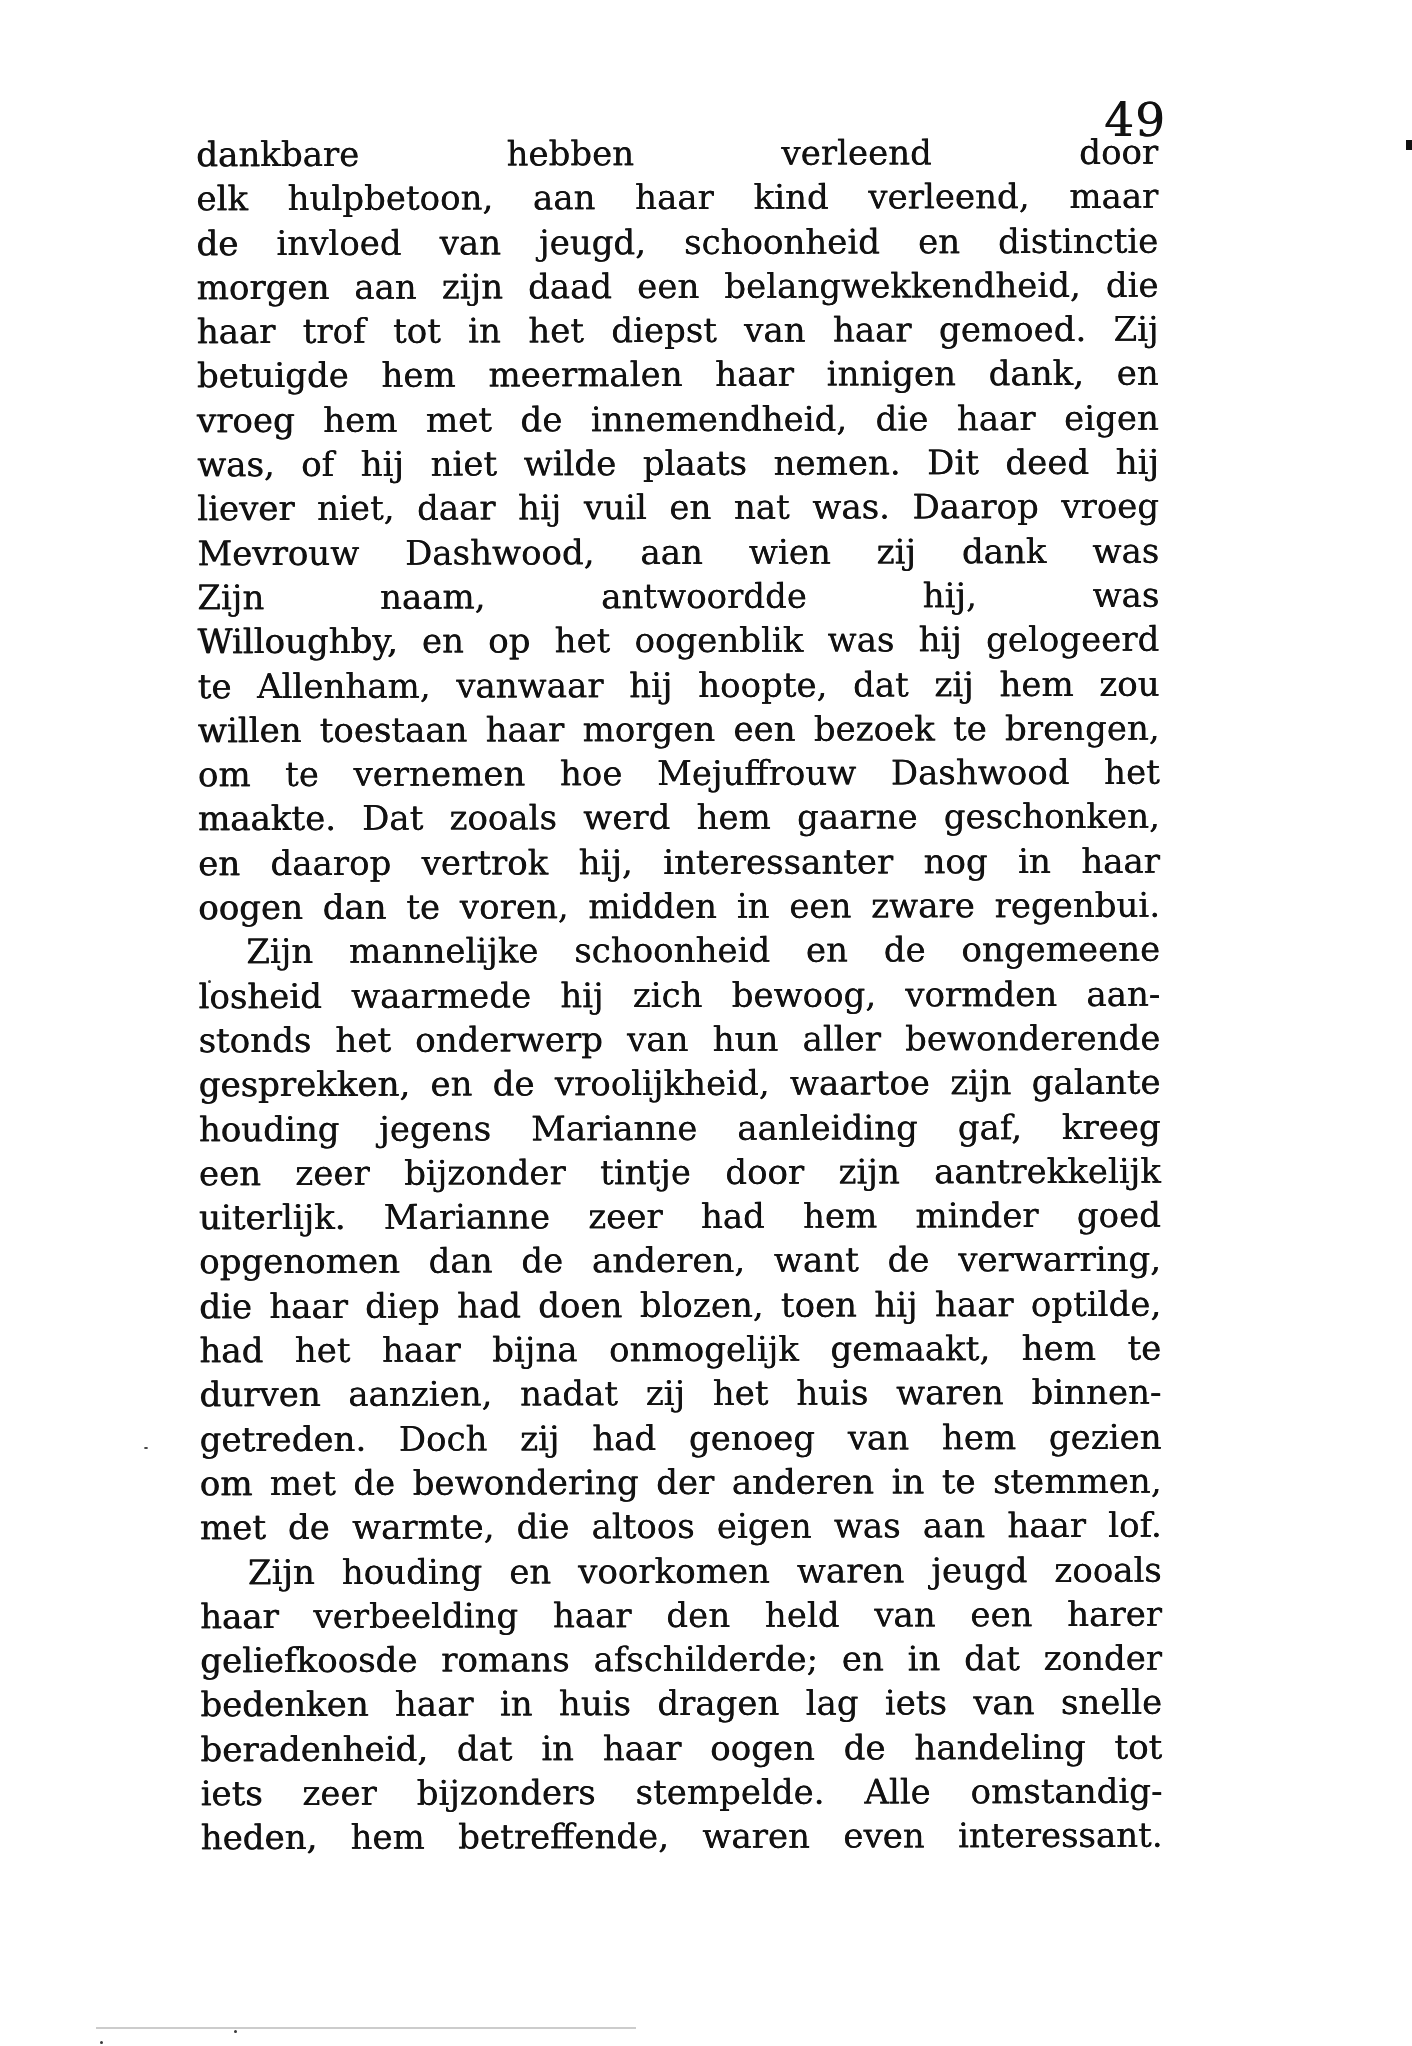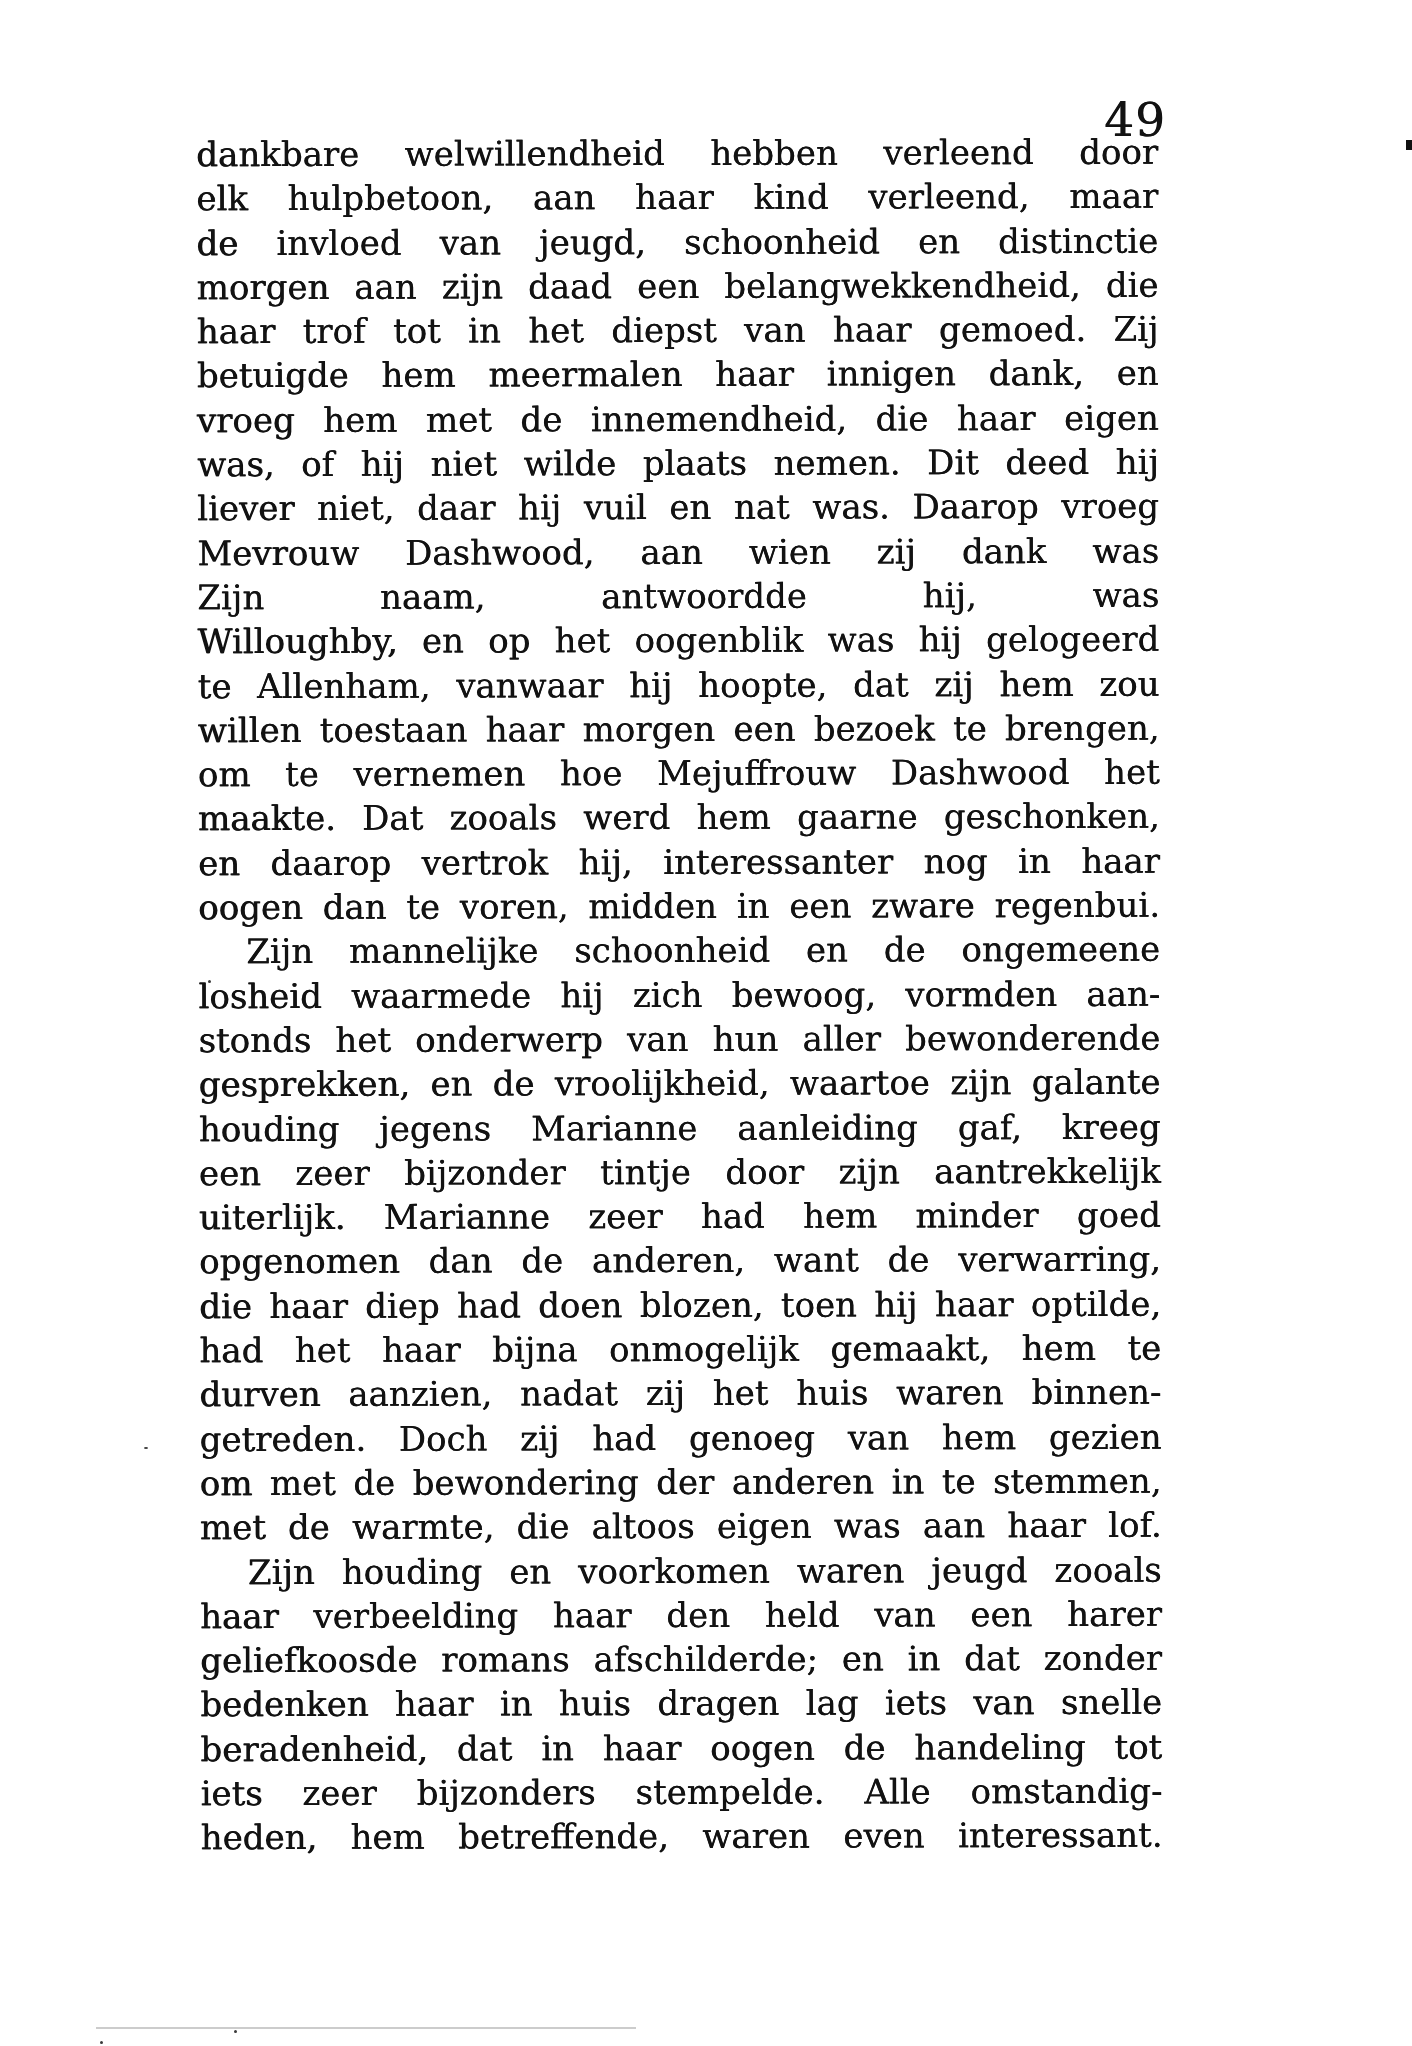--- a/index.html
+++ b/index.html
@@ -88,21 +88,20 @@
 </style>
 </head>
 <body>
 
 <div class="page">
   <div class="page-number">49</div>
 
   <div class="text-block" id="text-block">
       <div class="line">
         <span class="lead">dankbare</span>
-        <span>welwillendheid</span>
         <span>hebben</span>
         <span>verleend</span>
         <span>door</span>
       </div>
       <div class="line">
         <span class="lead">elk</span>
         <span>hulpbetoon,</span>
         <span>aan</span>
         <span>haar</span>
         <span>kind</span>

